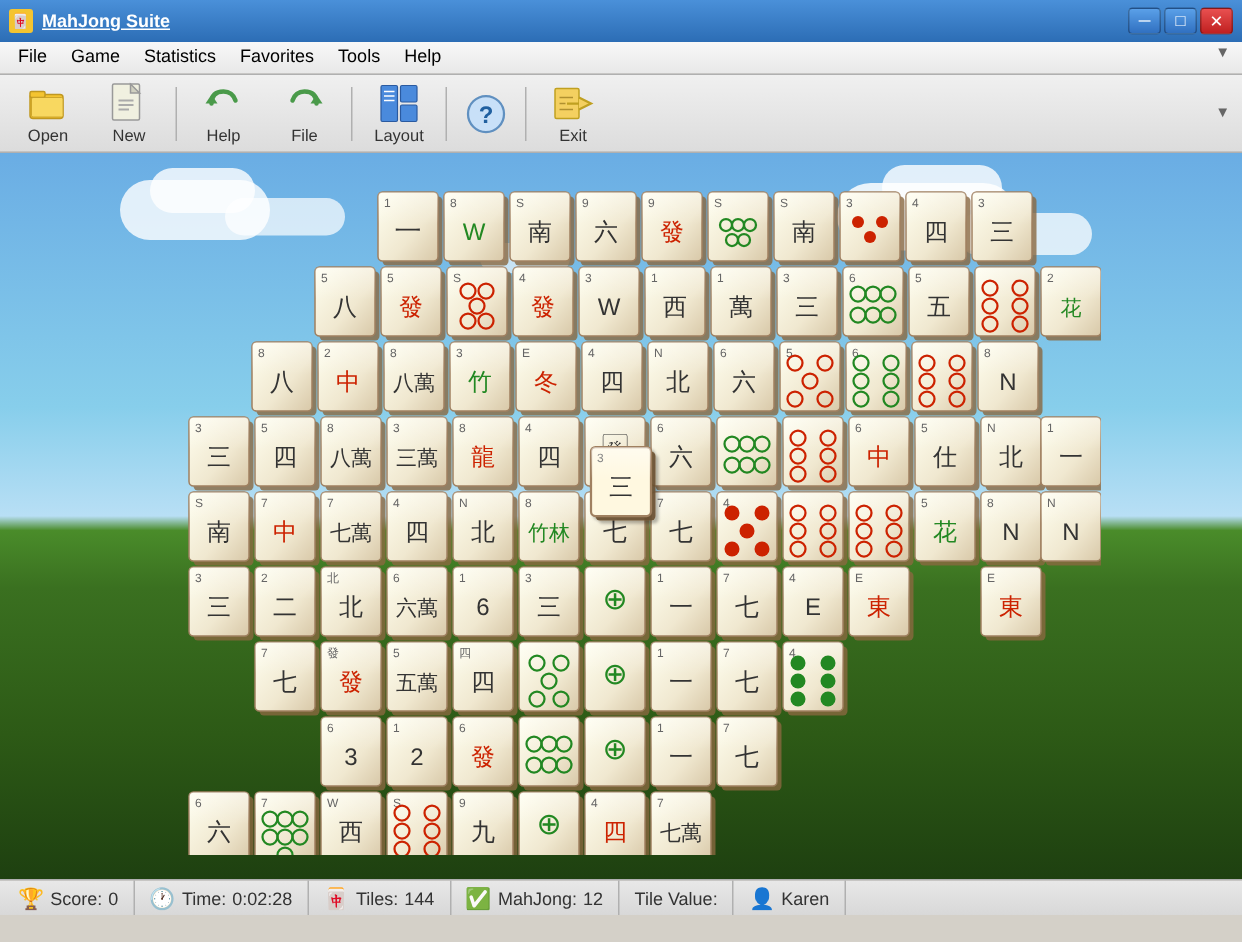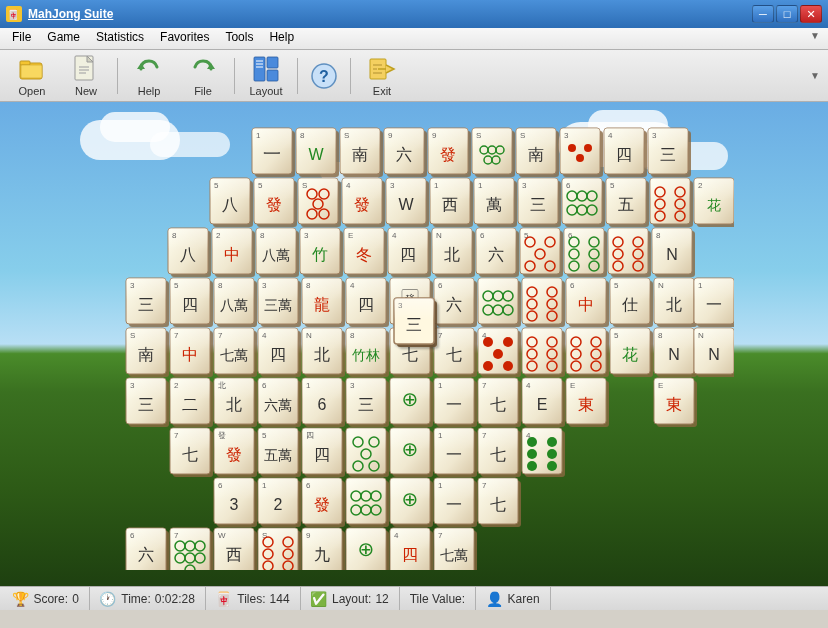--- a/index.html
+++ b/index.html
@@ -1066,21 +1066,21 @@
     <span>Time:</span>
     <span>0:02:28</span>
   </div>
   <div class="status-item">
     <span style="font-size:14px;">🀄</span>
     <span>Tiles:</span>
     <span>144</span>
   </div>
   <div class="status-item">
     <span style="font-size:14px;">✅</span>
-    <span>Layout:</span>
+    <span>MahJong:</span>
     <span>12</span>
   </div>
   <div class="status-item">
     <span>Tile Value:</span>
   </div>
   <div class="status-item">
     <span style="font-size:14px;">👤</span>
     <span>Karen</span>
   </div>
 </div>

